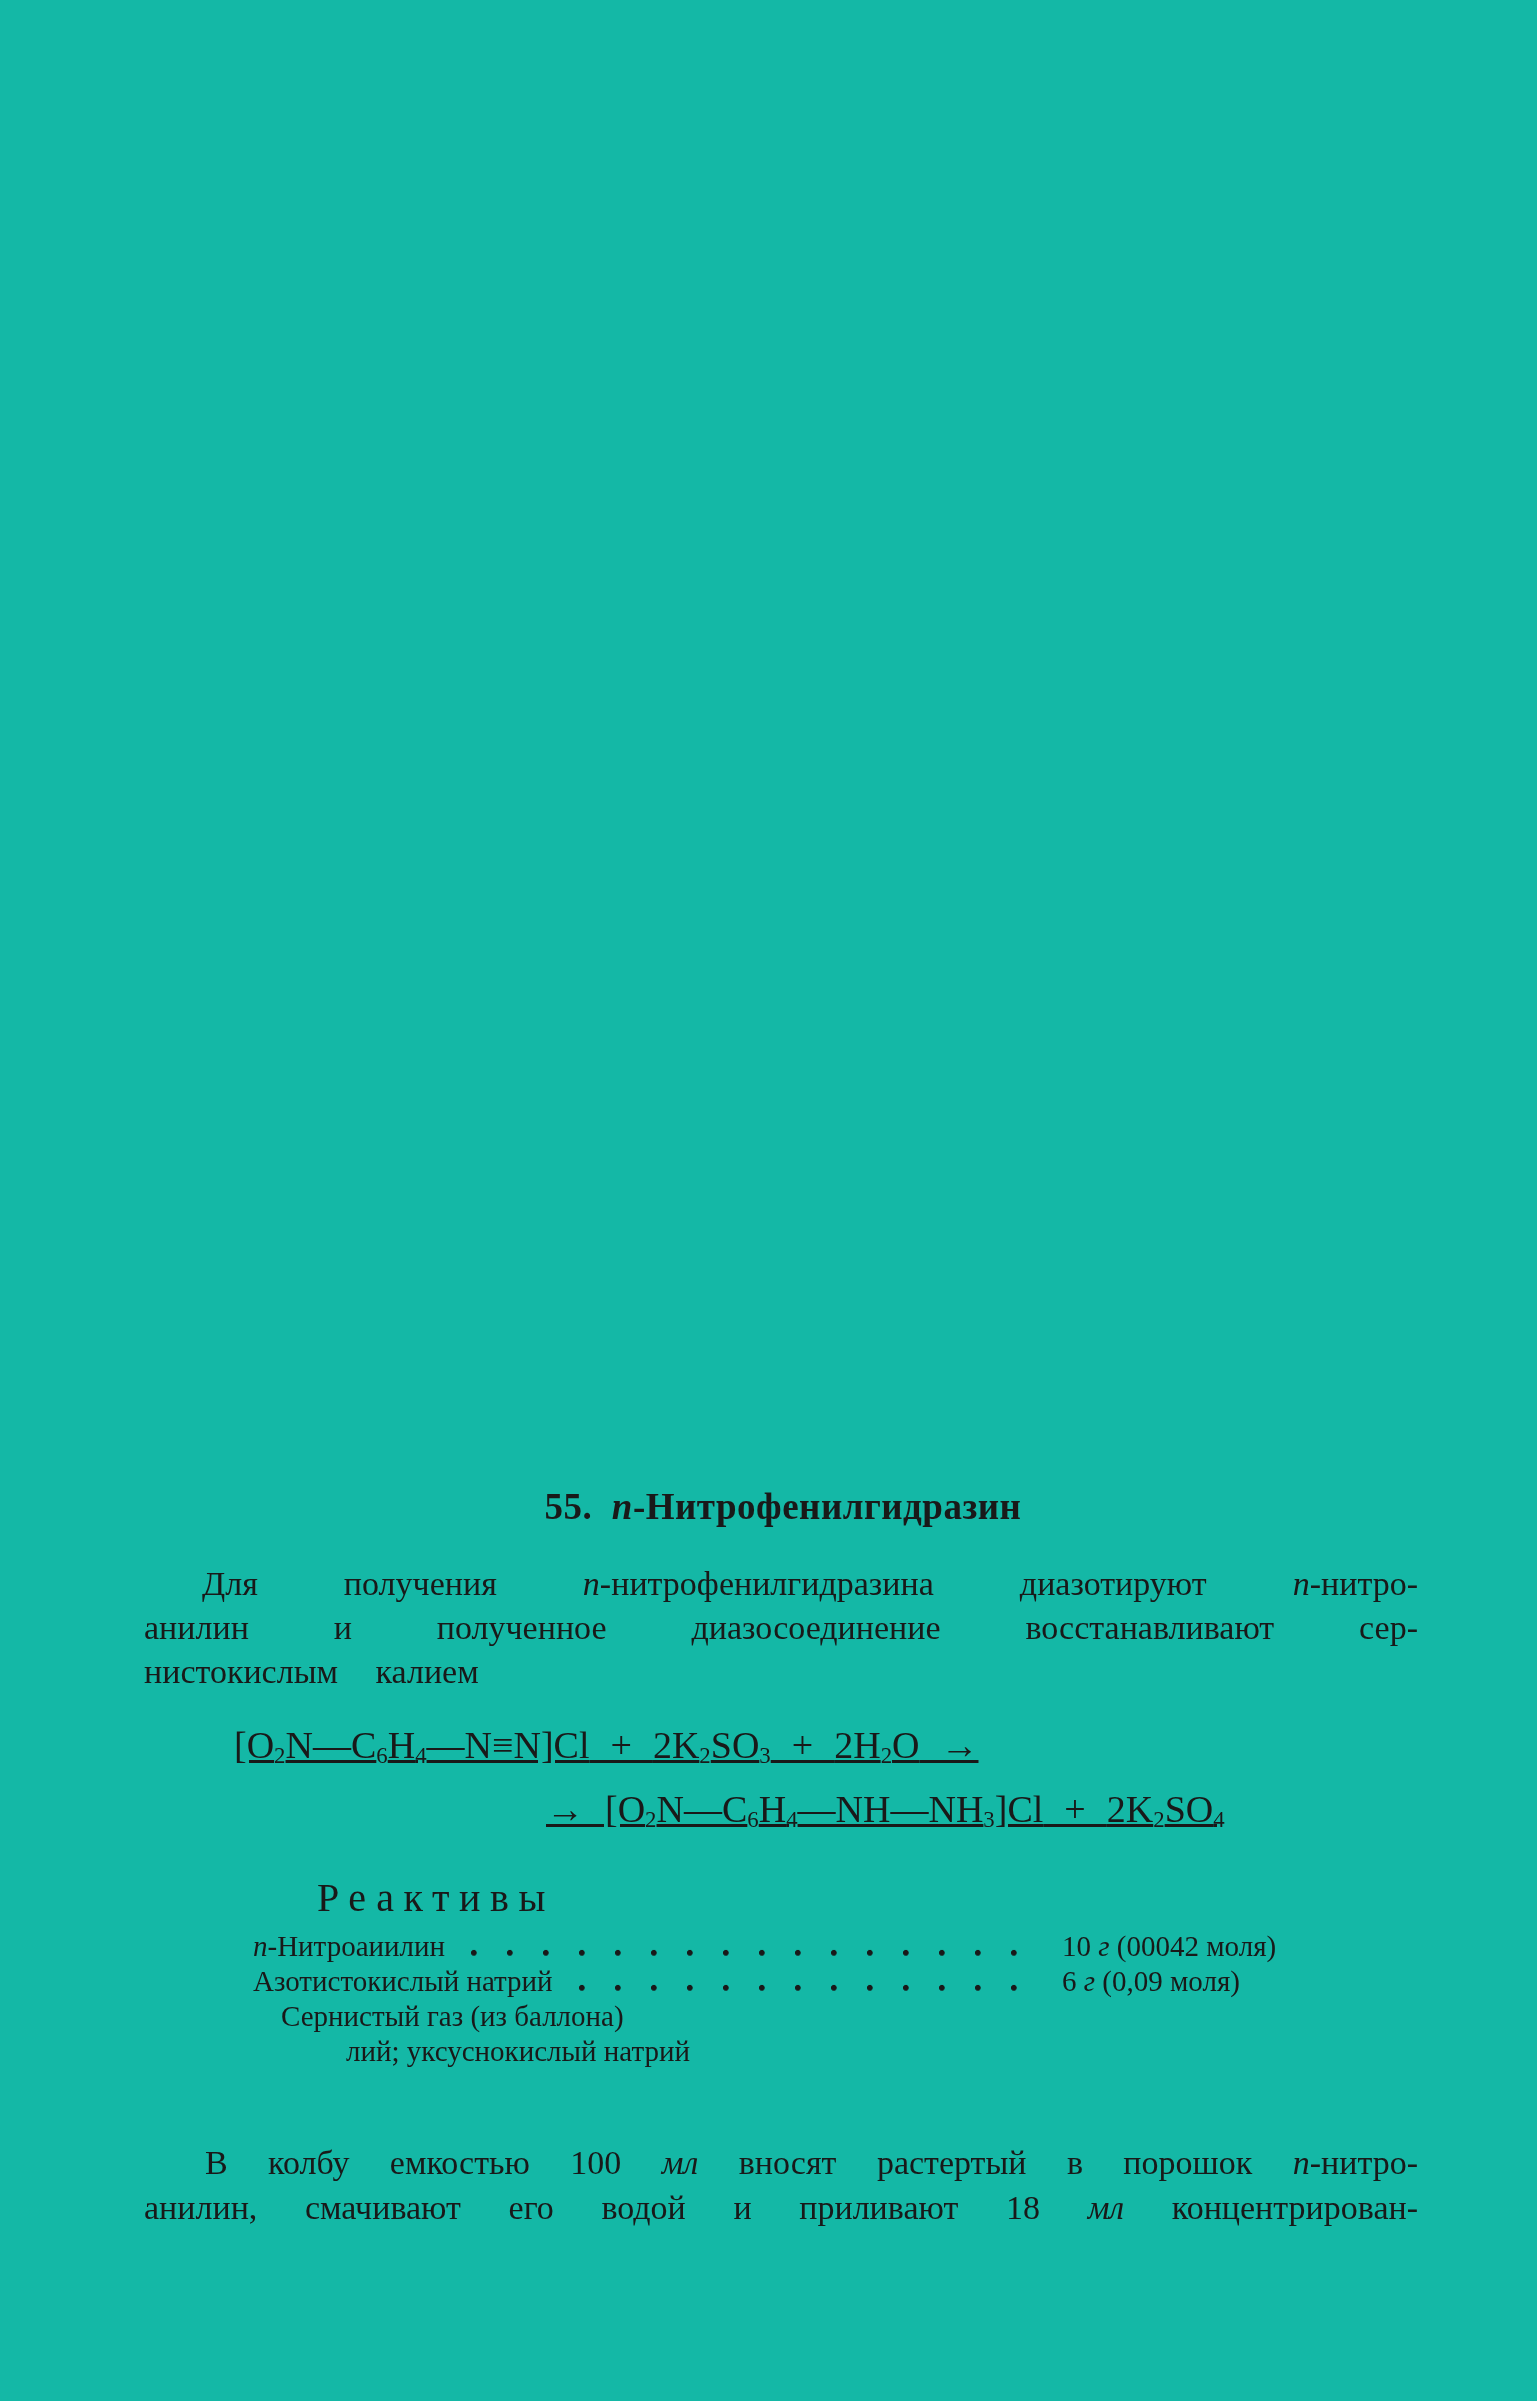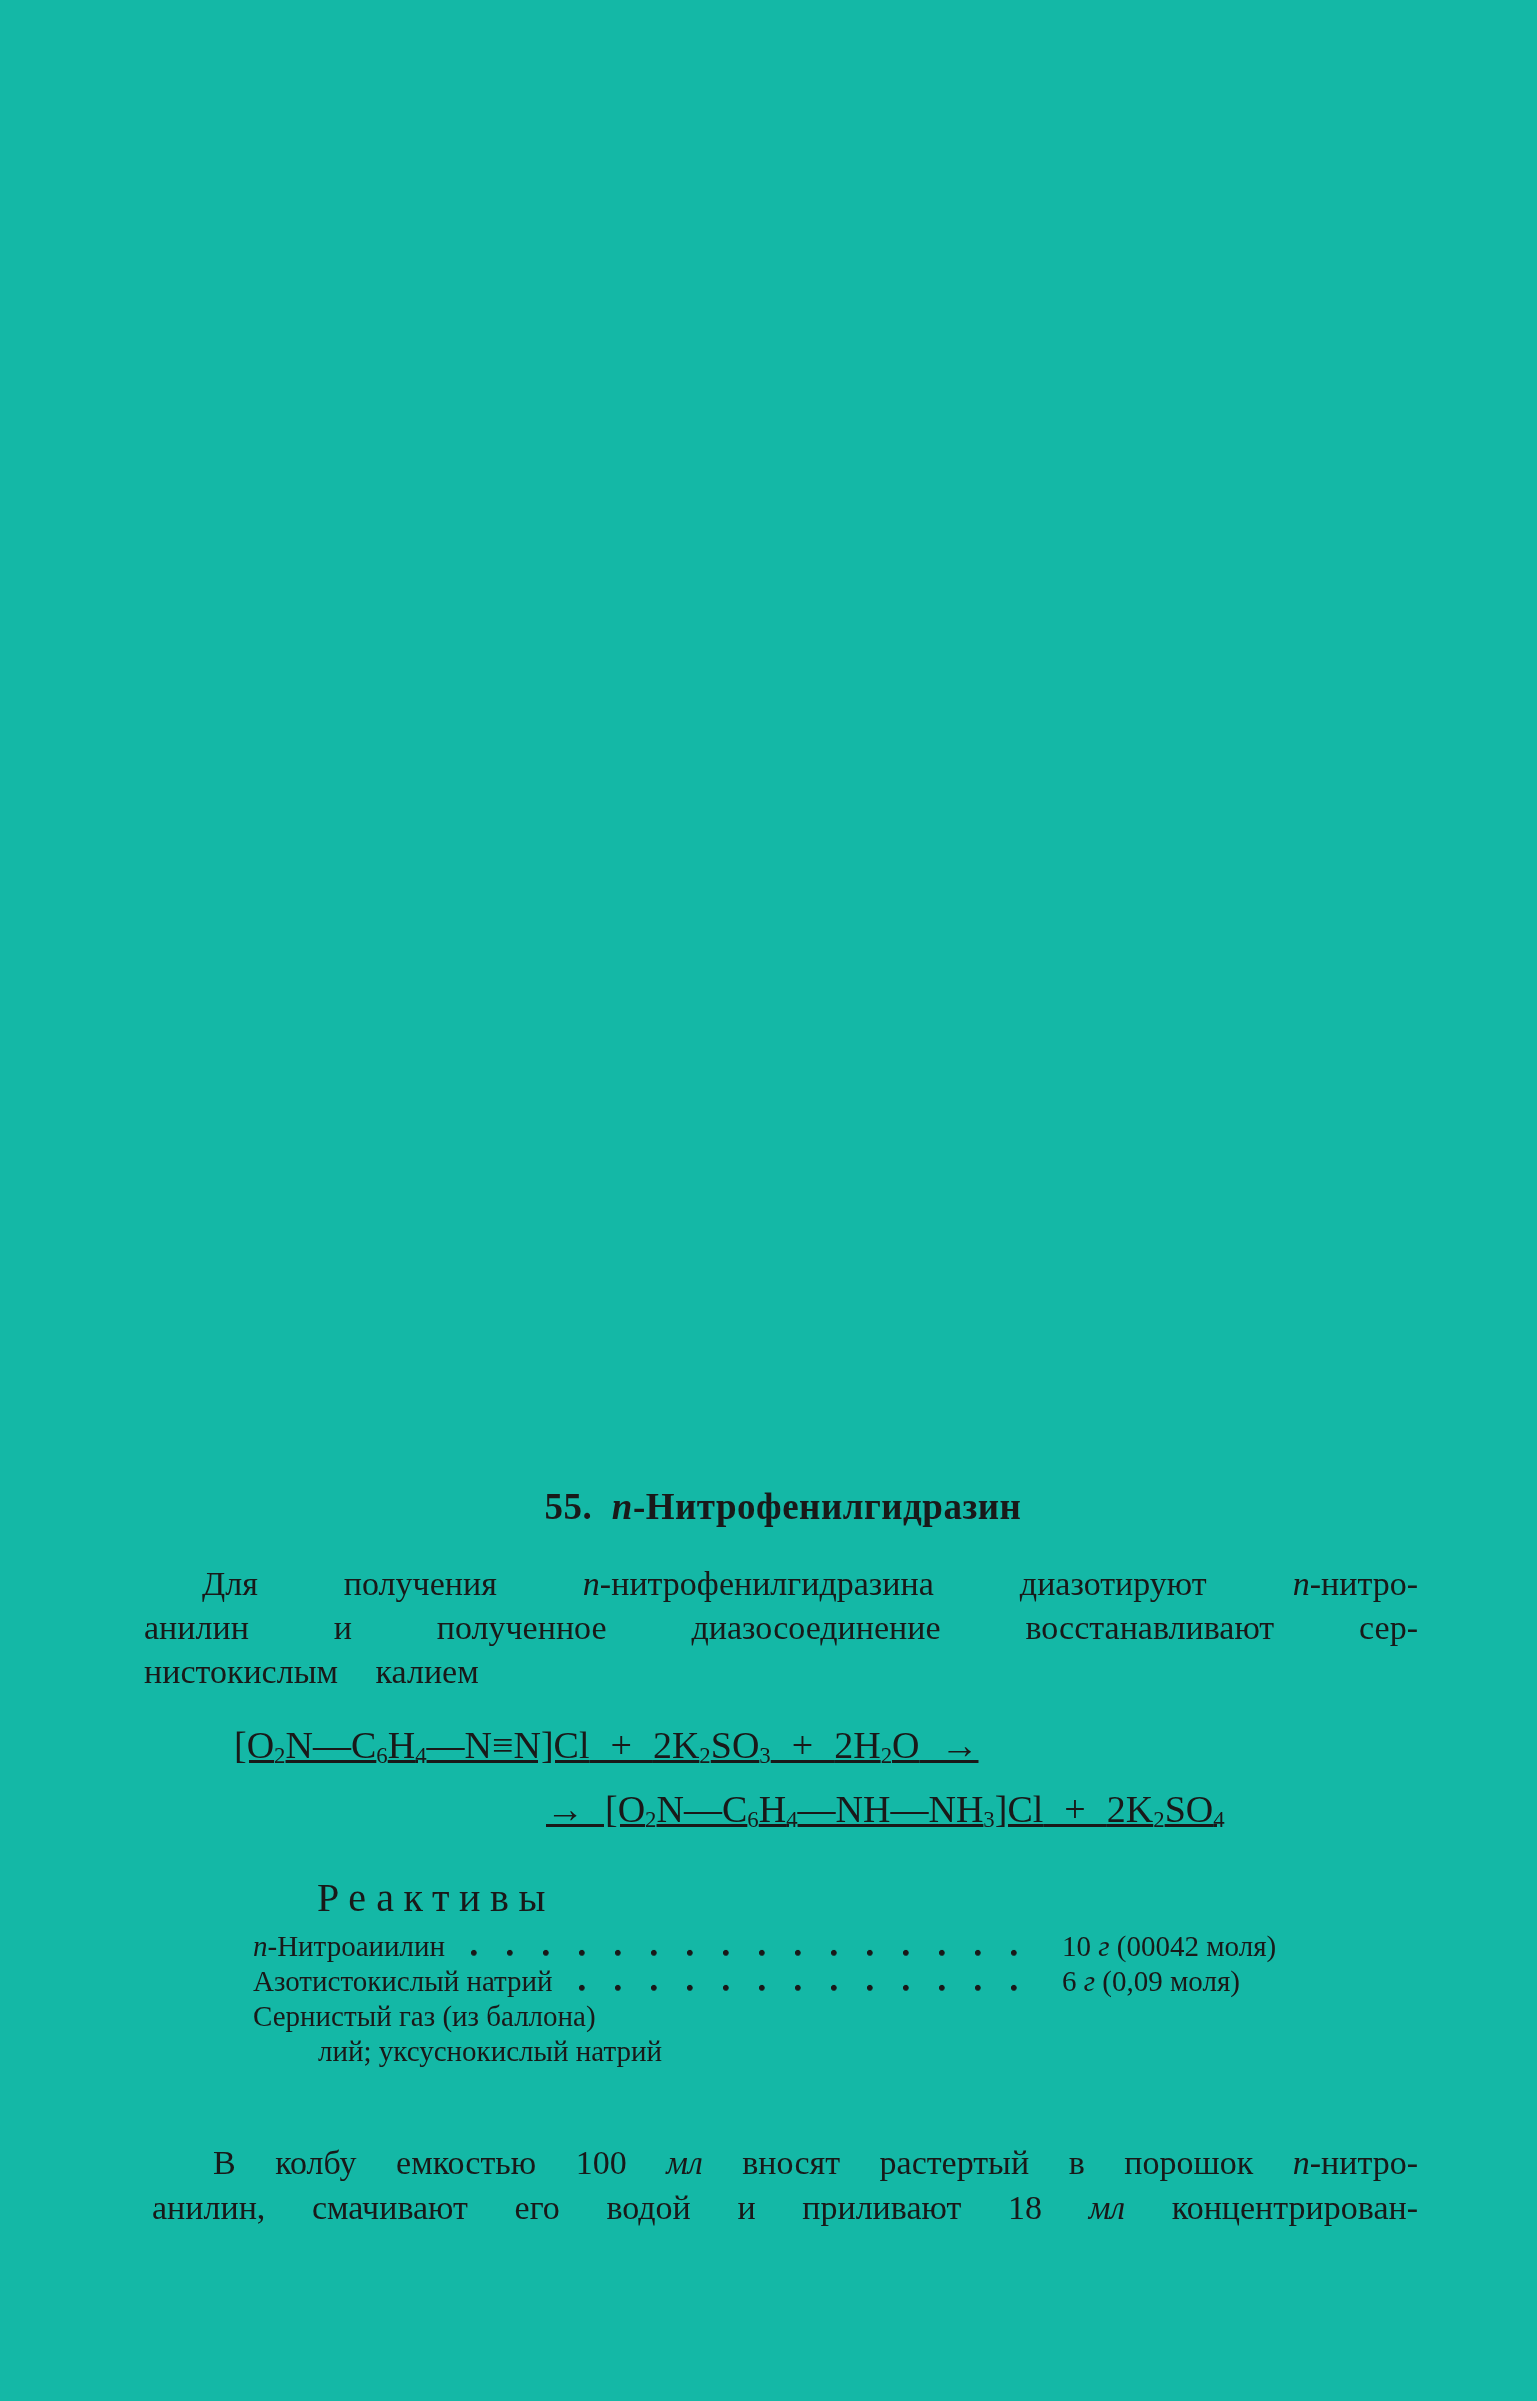--- a/index.html
+++ b/index.html
@@ -19,42 +19,42 @@
   .sg-sub{font-size:0.6em;vertical-align:-0.24em;letter-spacing:0;}
 
   .title{
     position:absolute;left:144px;top:1485px;width:1278px;margin:0;
     text-align:center;font-size:37px;font-weight:bold;letter-spacing:0.5px;
   }
   .para{position:absolute;left:144px;width:1274px;font-size:34px;}
   .para1{top:1562px;}
   .para2{top:2140px;}
   .pline{line-height:44px;text-align:justify;}
-  .para2 .pline{line-height:45px;margin-left:8px;}
+  .para2 .pline{line-height:45px;}
   .jlast{text-align-last:justify;}
   .pl-indent{text-indent:58px;}
   .pl-indent2{text-indent:61px;}
   .wide-gap{text-align-last:left;word-spacing:29px;}
 
   .eq{position:absolute;font-size:38px;word-spacing:11.5px;white-space:nowrap;text-decoration:underline;}
   .eq1{left:234px;top:1723px;}
   .eq2{left:546px;top:1787px;}
 
   .rg-header{position:absolute;left:317px;top:1874px;font-size:40px;letter-spacing:9.6px;}
   .rg-list{position:absolute;left:253px;top:1929px;width:1097px;font-size:29px;line-height:35px;}
   .rg-row{display:flex;align-items:baseline;height:35px;}
   .rg-name{white-space:nowrap;}
   .leader{
     flex:1 1 auto;align-self:flex-end;height:9.6px;
     margin:0 23px 6.7px 25px;
     background-image:radial-gradient(circle at 3.8px 4.8px, #191919 2.5px, rgba(0,0,0,0) 3.3px);
     background-size:36px 9.6px;background-repeat:repeat-x;
   }
   .rg-val{flex:0 0 288px;}
-  .rg-line{line-height:35px;}
+  .rg-line{line-height:35px;margin-left:28px;}
   .rg-just{text-align:justify;text-align-last:justify;}
   .rg-cont{padding-left:65px;}
 </style>
 </head>
 <body>
 
 <div class="page">
 
   <h1 class="title"><span class="sg-b">55.&nbsp;&nbsp;</span><span class="sg-bi">п</span><span class="sg-b">-Нитрофенилгидразин</span></h1>
 

